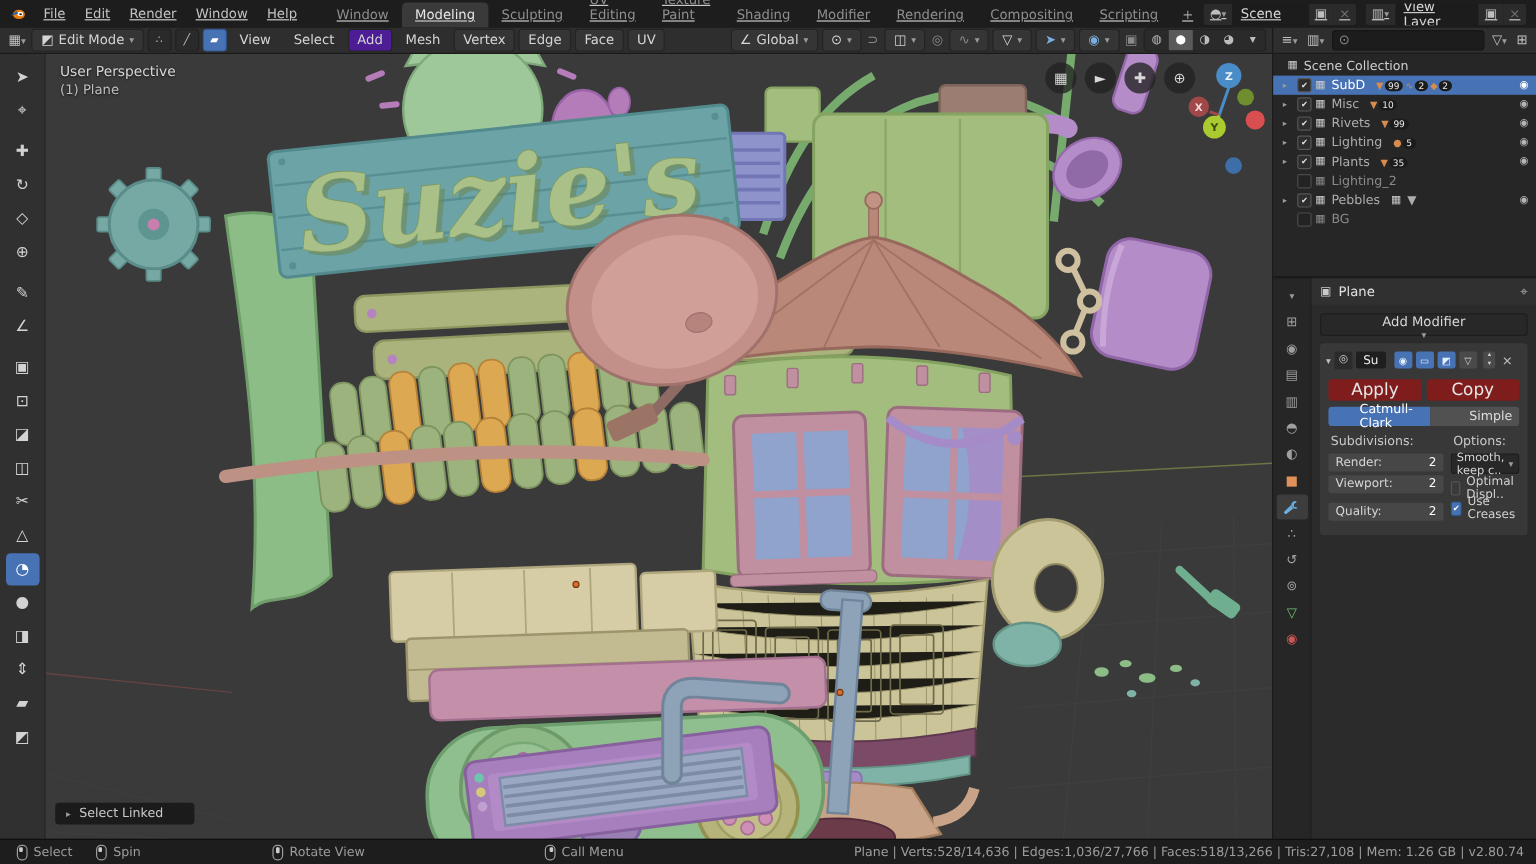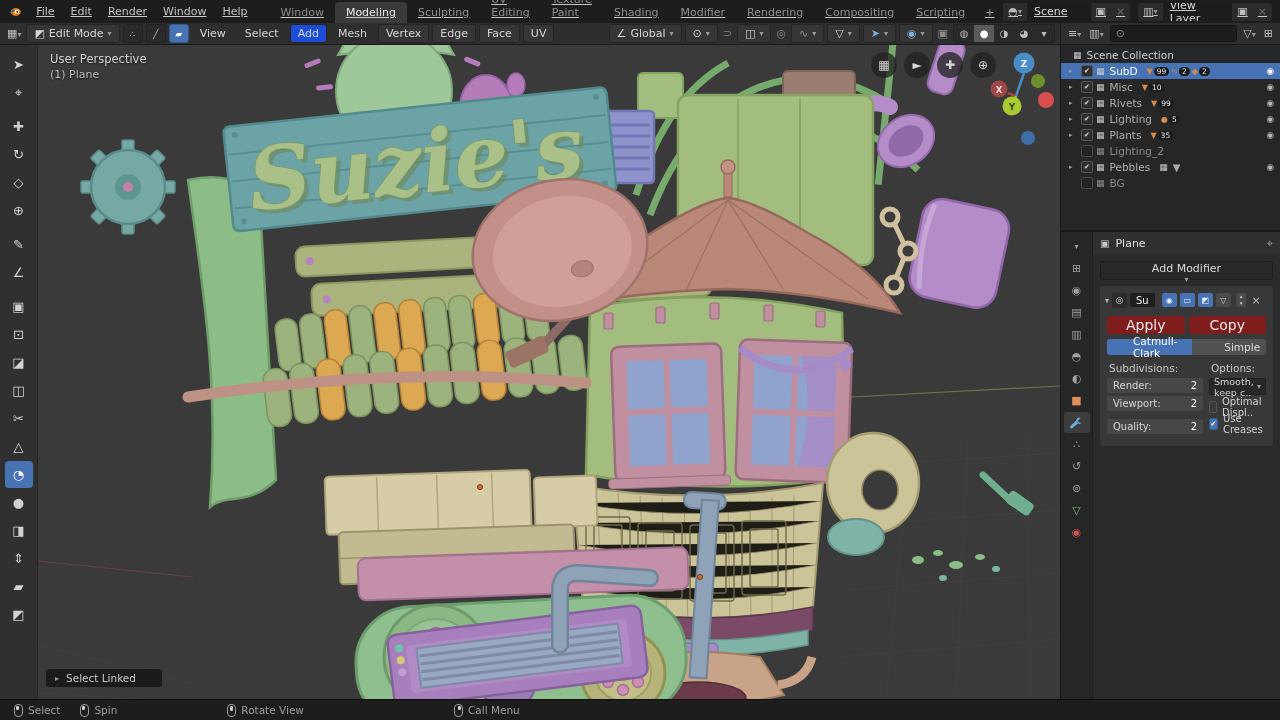--- a/index.html
+++ b/index.html
@@ -20,21 +20,21 @@
   .idseg{height:18px;display:flex;align-items:center;padding:0 5px;background:#2b2b2b;color:#bdbdbd;}
   .idfield{background:#1c1c1c;color:#d8d8d8;width:84px;padding:0 7px;height:18px;display:flex;align-items:center;}
   .idx{color:#6e6e6e;}
   
   .header2{position:absolute;left:0;top:23px;width:1060px;height:22px;background:#2e2e2e;
     border-bottom:1px solid #1a1a1a;display:flex;align-items:center;padding:0 5px;box-sizing:border-box;gap:3px;}
   .h2icon{color:#c0c0c0;padding:0 2px;font-size:11px;}
   .pill{display:flex;align-items:center;gap:4px;background:#353535;border:1px solid #242424;
     border-radius:3px;height:17px;padding:0 7px;color:#d5d5d5;}
   .pill.plain{background:transparent;border-color:transparent;}
-  .pill.hl{background:#1d4ed8;}
+  .pill.hl{background:#4c1d95;}
   .chev{color:#9a9a9a;font-size:8px;}
   .selbtn{width:18px;height:17px;border-radius:3px;background:#2a2a2a;display:flex;align-items:center;
     justify-content:center;font-size:9px;color:#bdbdbd;border:1px solid #222;}
   .selbtn.active{background:#4772b3;color:#fff;border-color:#35598f;}
   .h2-spacer{flex:1;}
   .dim{color:#8a8a8a;}
   .blu{color:#7badde;}
   .shadeseg{display:flex;background:#2a2a2a;border:1px solid #222;border-radius:3px;overflow:hidden;height:17px;}
   .shadeseg span{width:20px;display:flex;align-items:center;justify-content:center;font-size:10px;color:#bdbdbd;}
   .shadeseg span.active{background:#5a5a5a;color:#fff;}
@@ -879,15 +879,16 @@
           <span class="btn"></span>
         </span>
       <span>Rotate View</span>
     </span>
     <span class="hint" style="margin-left:150px">
       <span class="mouse right">
           <span class="btn" style="right:1px"></span>
         </span>
       <span>Call Menu</span>
     </span>
+    <span class="stats">Plane | Verts:528/14,636 | Edges:1,036/27,766 | Faces:518/13,266 | Tris:27,108 | Mem: 1.26 GB | v2.80.74</span>
   </div>
 
 </div>
 
 </body></html>

